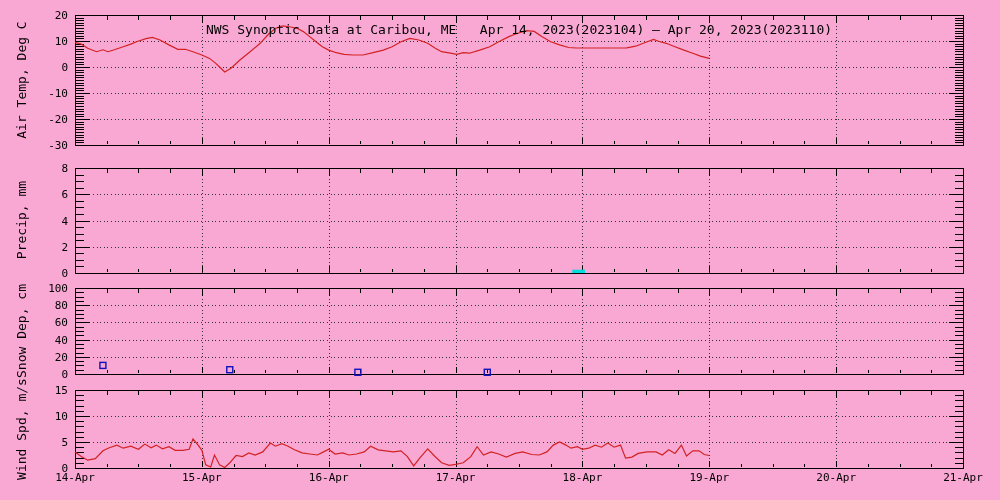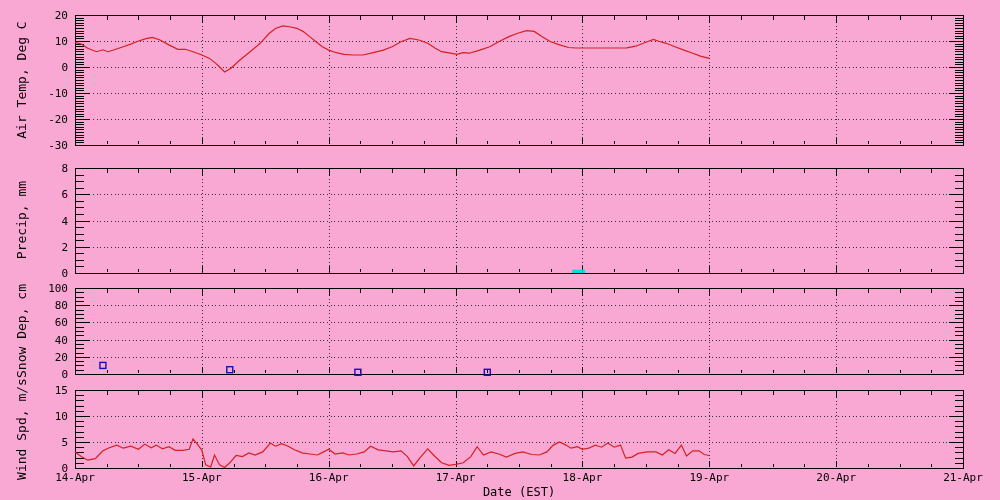--- a/index.html
+++ b/index.html
@@ -566,18 +566,18 @@
         <text x="75" y="481" text-anchor="middle" class="ticklab">14-Apr</text>
         <text x="201.85714285714283" y="481" text-anchor="middle" class="ticklab">15-Apr</text>
         <text x="328.71428571428567" y="481" text-anchor="middle" class="ticklab">16-Apr</text>
         <text x="455.57142857142856" y="481" text-anchor="middle" class="ticklab">17-Apr</text>
         <text x="582.4285714285713" y="481" text-anchor="middle" class="ticklab">18-Apr</text>
         <text x="709.2857142857143" y="481" text-anchor="middle" class="ticklab">19-Apr</text>
         <text x="836.1428571428571" y="481" text-anchor="middle" class="ticklab">20-Apr</text>
         <text x="963" y="481" text-anchor="middle" class="ticklab">21-Apr</text>
       </g>
     </svg>
+  <div class="title">NWS Synoptic Data at Caribou, ME   Apr 14, 2023(2023104) – Apr 20, 2023(2023110)</div>
   <div class="ylab" id="ylab0">Air Temp, Deg C</div>
   <div class="ylab" id="ylab1">Precip, mm</div>
   <div class="ylab" id="ylab2">Snow Dep, cm</div>
   <div class="ylab" id="ylab3">Wind Spd, m/s</div>
-  <div class="xlab">Date (EST)</div>
 </div>
 
 </body></html>

